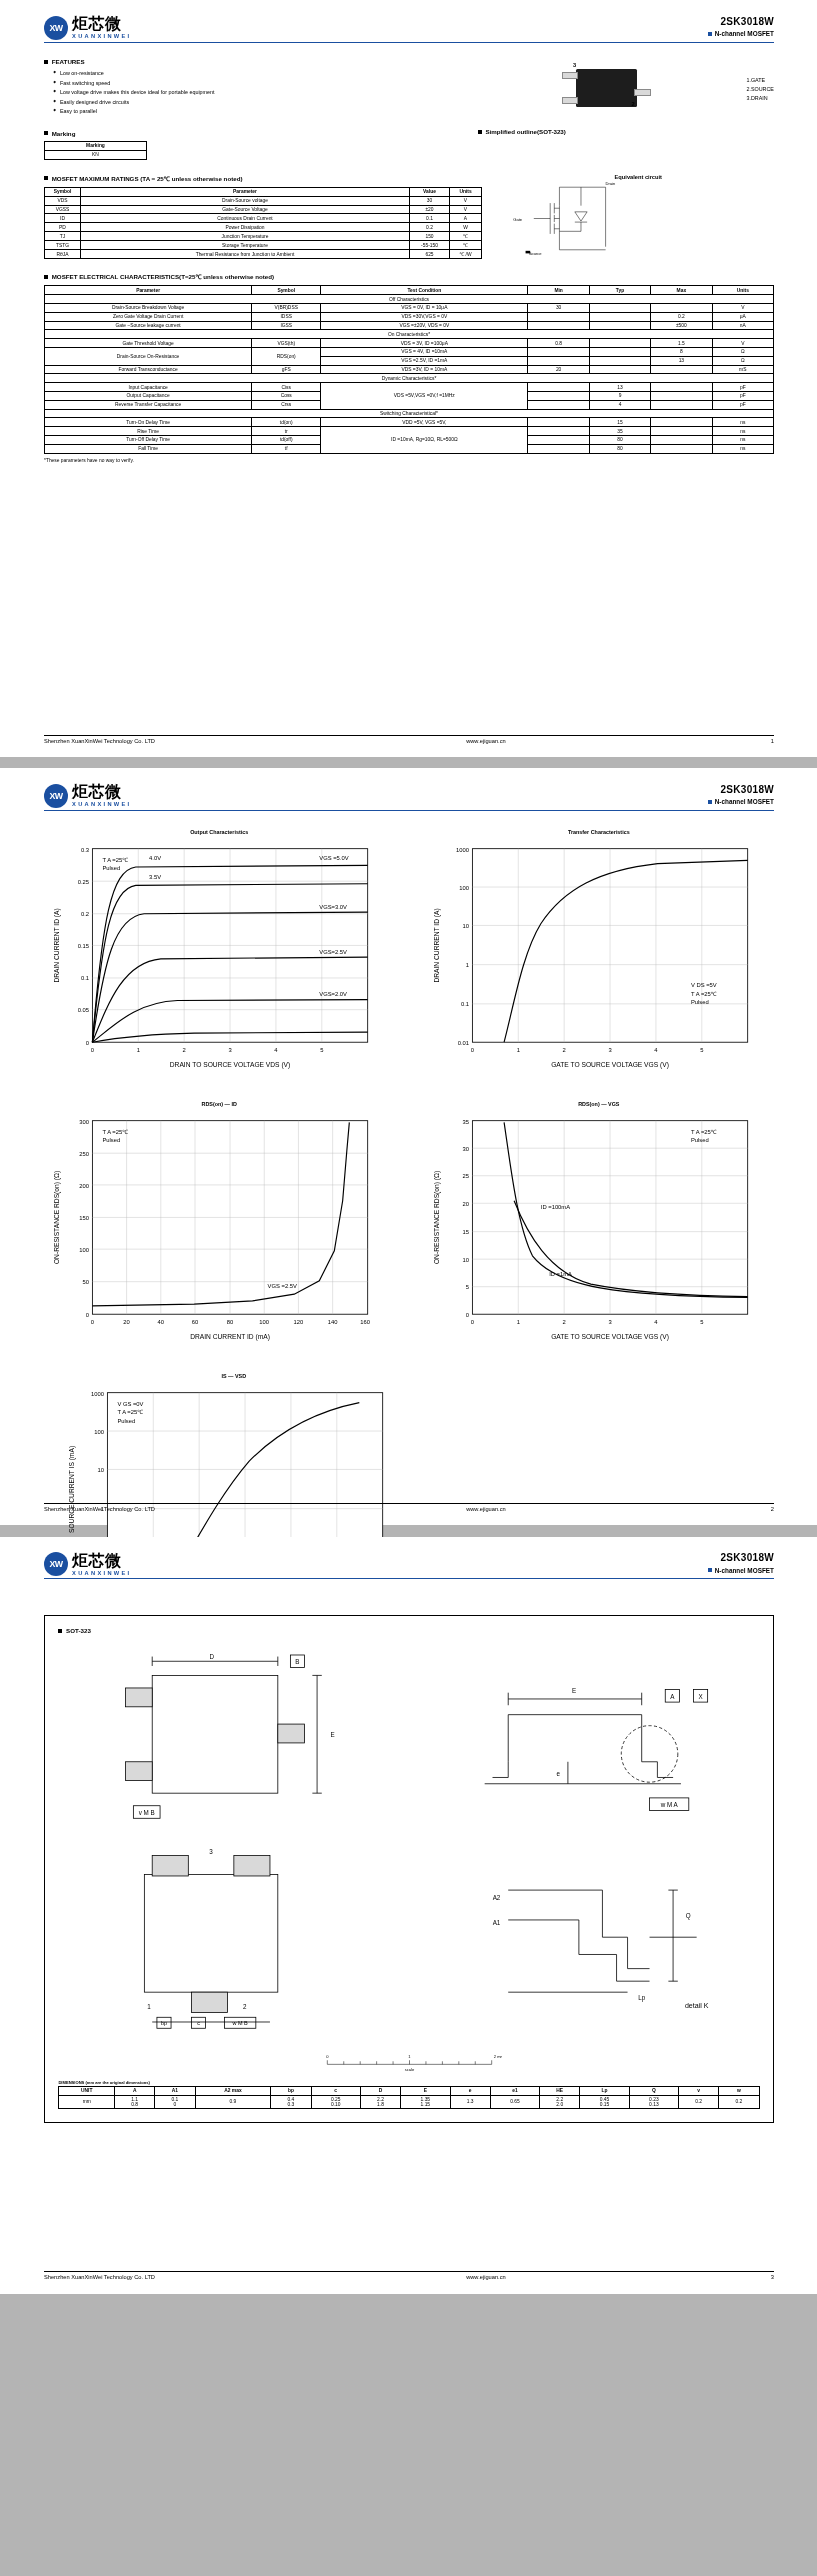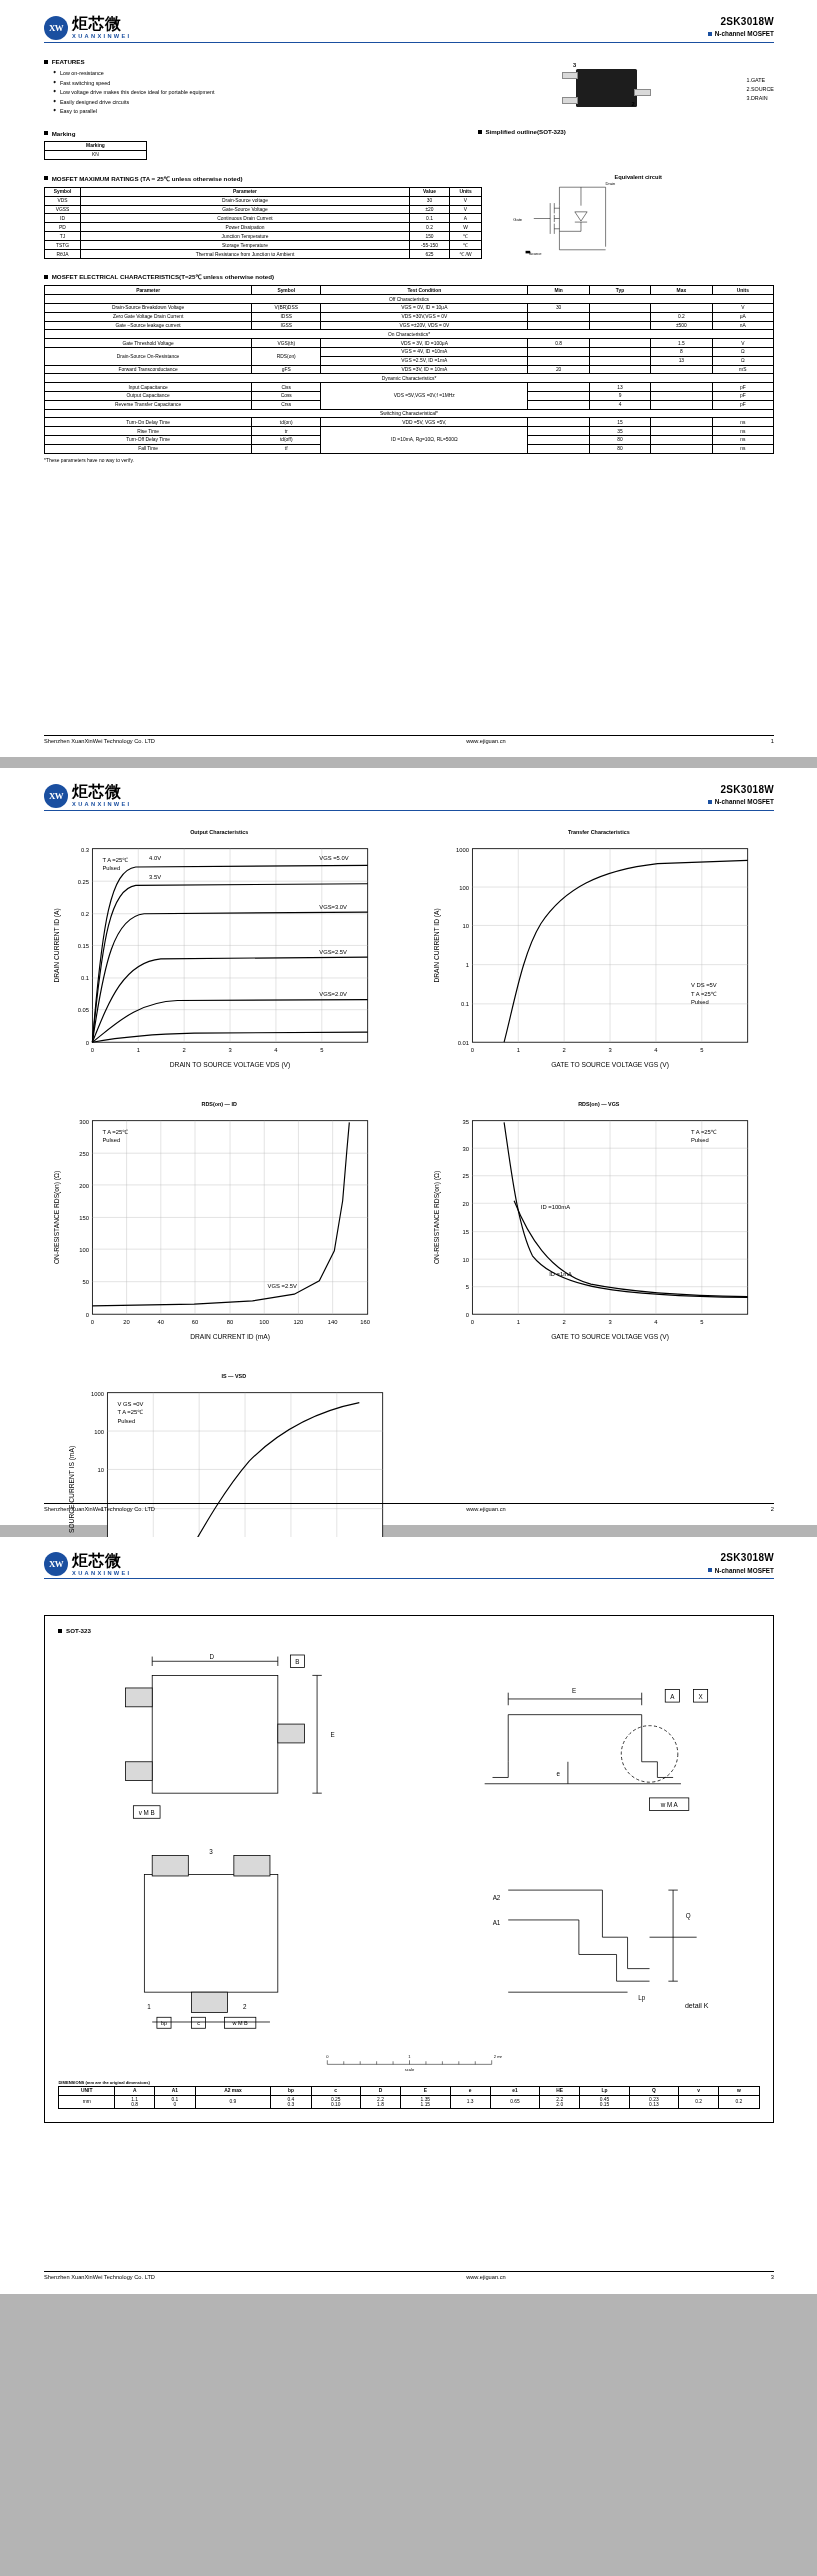--- a/index.html
+++ b/index.html
@@ -19,21 +19,21 @@
   }
   .page-inner { padding: 15.5px 44px 0 44px; position: relative; }
 
   
   .hdr { display:flex; justify-content:space-between; align-items:flex-start; }
   .logo { display:flex; align-items:center; gap:4.1px; }
   .logo-badge {
     width:24px; height:24px; border-radius:50%;
     background:#1a4fa0; color:#fff; display:flex; align-items:center; justify-content:center;
     font-size:8.8px; font-weight:bold; letter-spacing:-0.5px;
-    font-family:Liberation Serif, serif;
+    font-family:Liberation Sans, sans-serif;
   }
   .logo-cn { font-size:16px; font-weight:bold; letter-spacing:0.5px; line-height:1; font-family:"DejaVu Sans", sans-serif;}
   .logo-en { font-size:5.7px; letter-spacing:2.3px; color:#1a4fa0; font-weight:bold; margin-top:1px;}
   .hdr-right { text-align:right; }
   .part-no { font-size:10px; font-weight:bold; letter-spacing:0.3px; }
   .chan { font-size:6.4px; font-weight:bold; margin-top:3.6px; }
   .chan .sq { display:inline-block; width:4.1px; height:4.1px; background:#1a4fa0; margin-right:3.1px; vertical-align:0.5px;}
   .rule { height:1px; background:#1a4fa0; margin-top:2.1px; }
 
   

